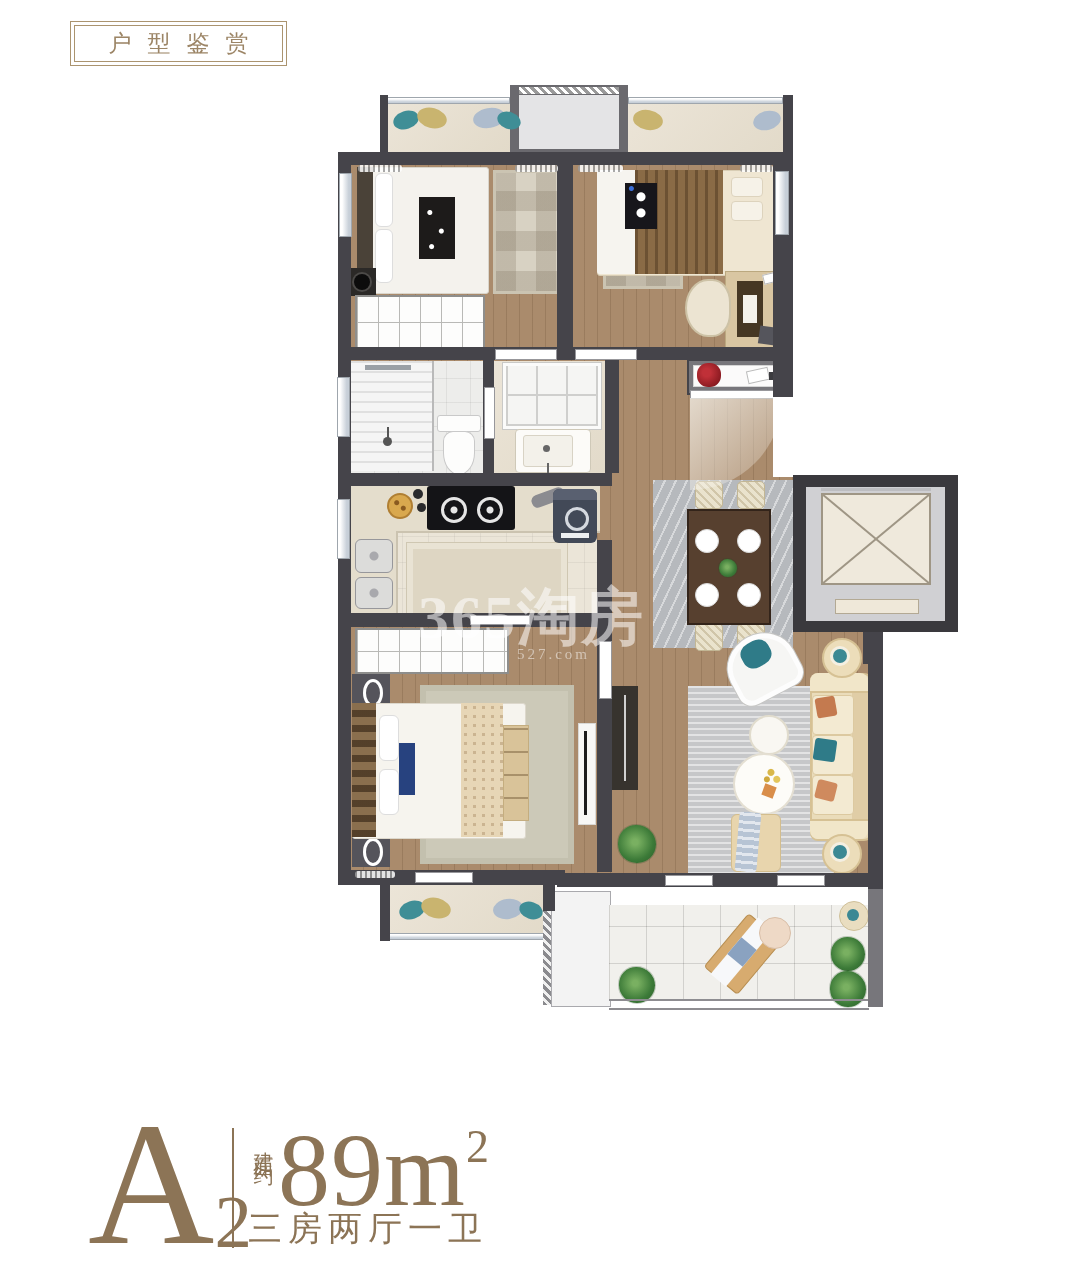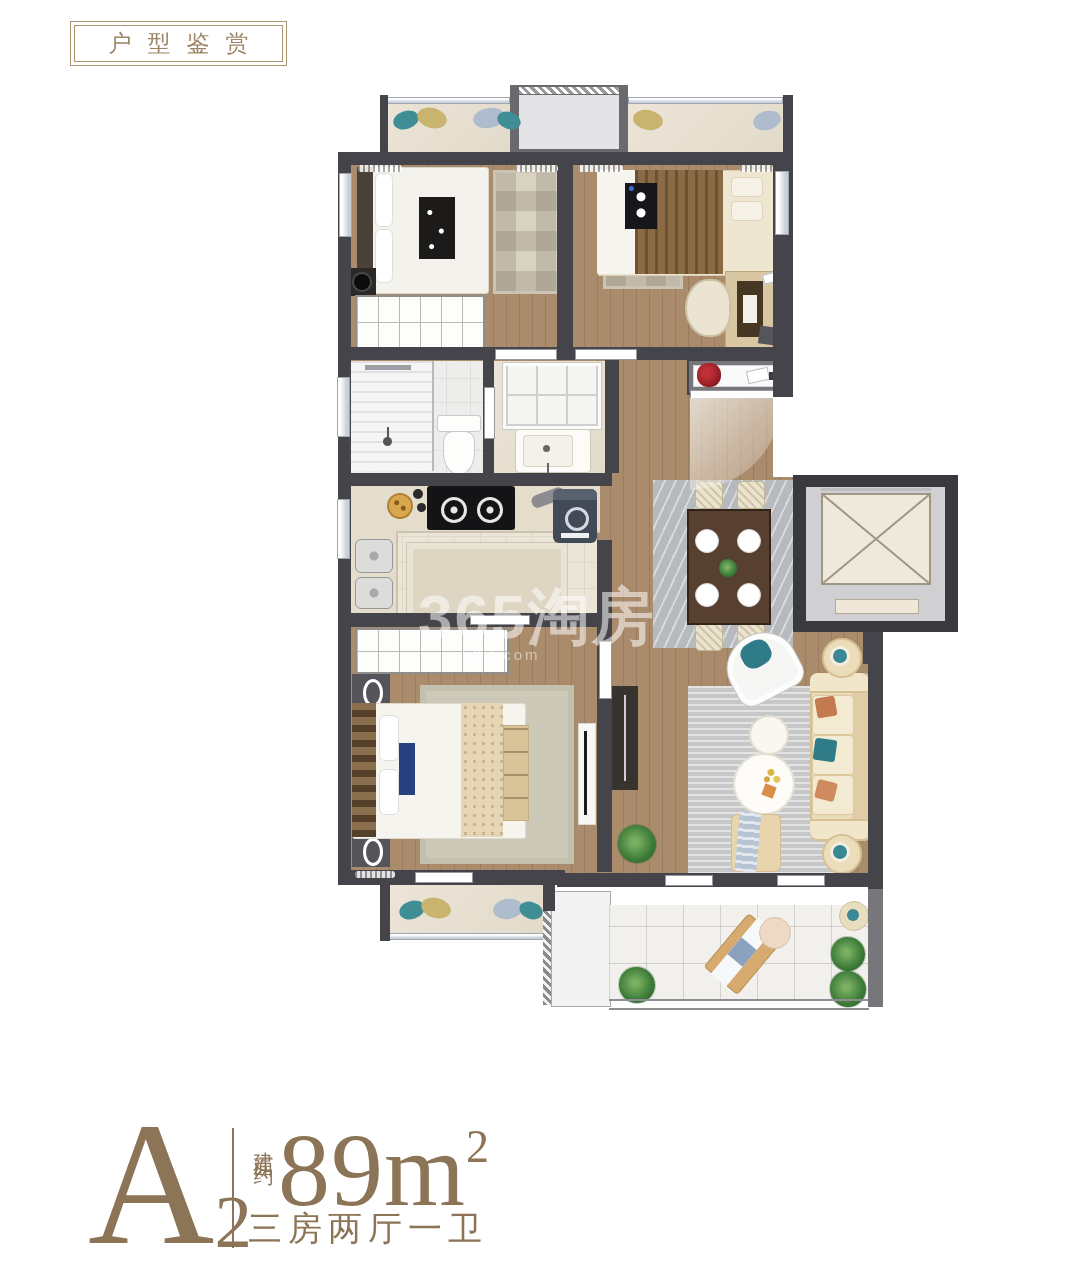--- a/index.html
+++ b/index.html
@@ -1,17 +1,17 @@
 <!DOCTYPE html>
 <html><head>
 <meta charset="utf-8">
 <style>
   html,body{margin:0;padding:0;background:#fff;}
   .canvas{position:relative;width:1066px;height:1277px;background:#ffffff;overflow:hidden;
-          font-family:"Liberation Serif",serif;}
+          font-family:"Liberation Serif",serif;text-align:center;}
   .p{position:absolute;}
   
   .plan{position:absolute;left:335px;top:85px;width:630px;height:940px;}
   .wall{position:absolute;background:#45444a;}
   .wallm{position:absolute;background:#77767b;}
   .wood{position:absolute;background-color:#aa8b6c;
         background-image:repeating-linear-gradient(90deg,rgba(80,55,30,.18) 0 1px,transparent 1px 13px);}
   .marble{position:absolute;background:linear-gradient(135deg,#ece5d8,#e2dac9);}
   .btile{position:absolute;background-color:#ededeb;
         background-image:repeating-linear-gradient(90deg,rgba(0,0,0,.06) 0 1px,transparent 1px 24px),
@@ -36,21 +36,21 @@
         background-size:100% 100%,100% 1px;background-position:0 0,0 50%;background-repeat:repeat,no-repeat;}
   .plant{position:absolute;border-radius:48% 52% 50% 50%;
         background:radial-gradient(circle at 45% 45%,#79b061 10%,#3c7a38 60%,#2a5c28 100%);
         box-shadow:0 0 0 1px rgba(40,80,40,.25);}
   .stone{position:absolute;border-radius:50%;}
   
   .badge{position:absolute;left:70px;top:21px;width:215px;height:43px;border:1px solid #ab946f;
          outline:1px solid #ab946f;outline-offset:-5px;display:flex;align-items:center;justify-content:center;}
   .badge span{color:#9c8566;font-size:23px;letter-spacing:16px;text-indent:16px;}
   .watermark{position:absolute;left:418px;top:586px;z-index:6;color:rgba(255,255,255,.55);
-         font-family:Liberation Sans, sans-serif;font-weight:bold;pointer-events:none;}
+         font-family:Liberation Serif, serif;font-weight:bold;pointer-events:none;}
   .watermark .wm1{font-size:62px;letter-spacing:2px;line-height:1;}
   .watermark .wm2{font-size:15px;letter-spacing:3px;margin:-2px 0 0 44px;font-weight:normal;color:rgba(255,255,255,.5);}
   .accent{color:#8c7456;}
   .a-block{position:absolute;left:88px;top:1116px;display:inline-flex;align-items:flex-end;}
   .a-big{font-size:175px;line-height:.78;}
   .a-sub{font-size:75px;line-height:.82;}
   .divider{position:absolute;left:232px;top:1128px;width:2px;height:120px;background:#8c7456;}
   .area-row{position:absolute;left:252px;top:1122px;display:flex;align-items:flex-start;}
   .area-label{writing-mode:vertical-rl;font-size:20px;letter-spacing:7px;margin-top:14px;width:26px;}
   .area-num{font-size:104px;line-height:.92;letter-spacing:1px;}

